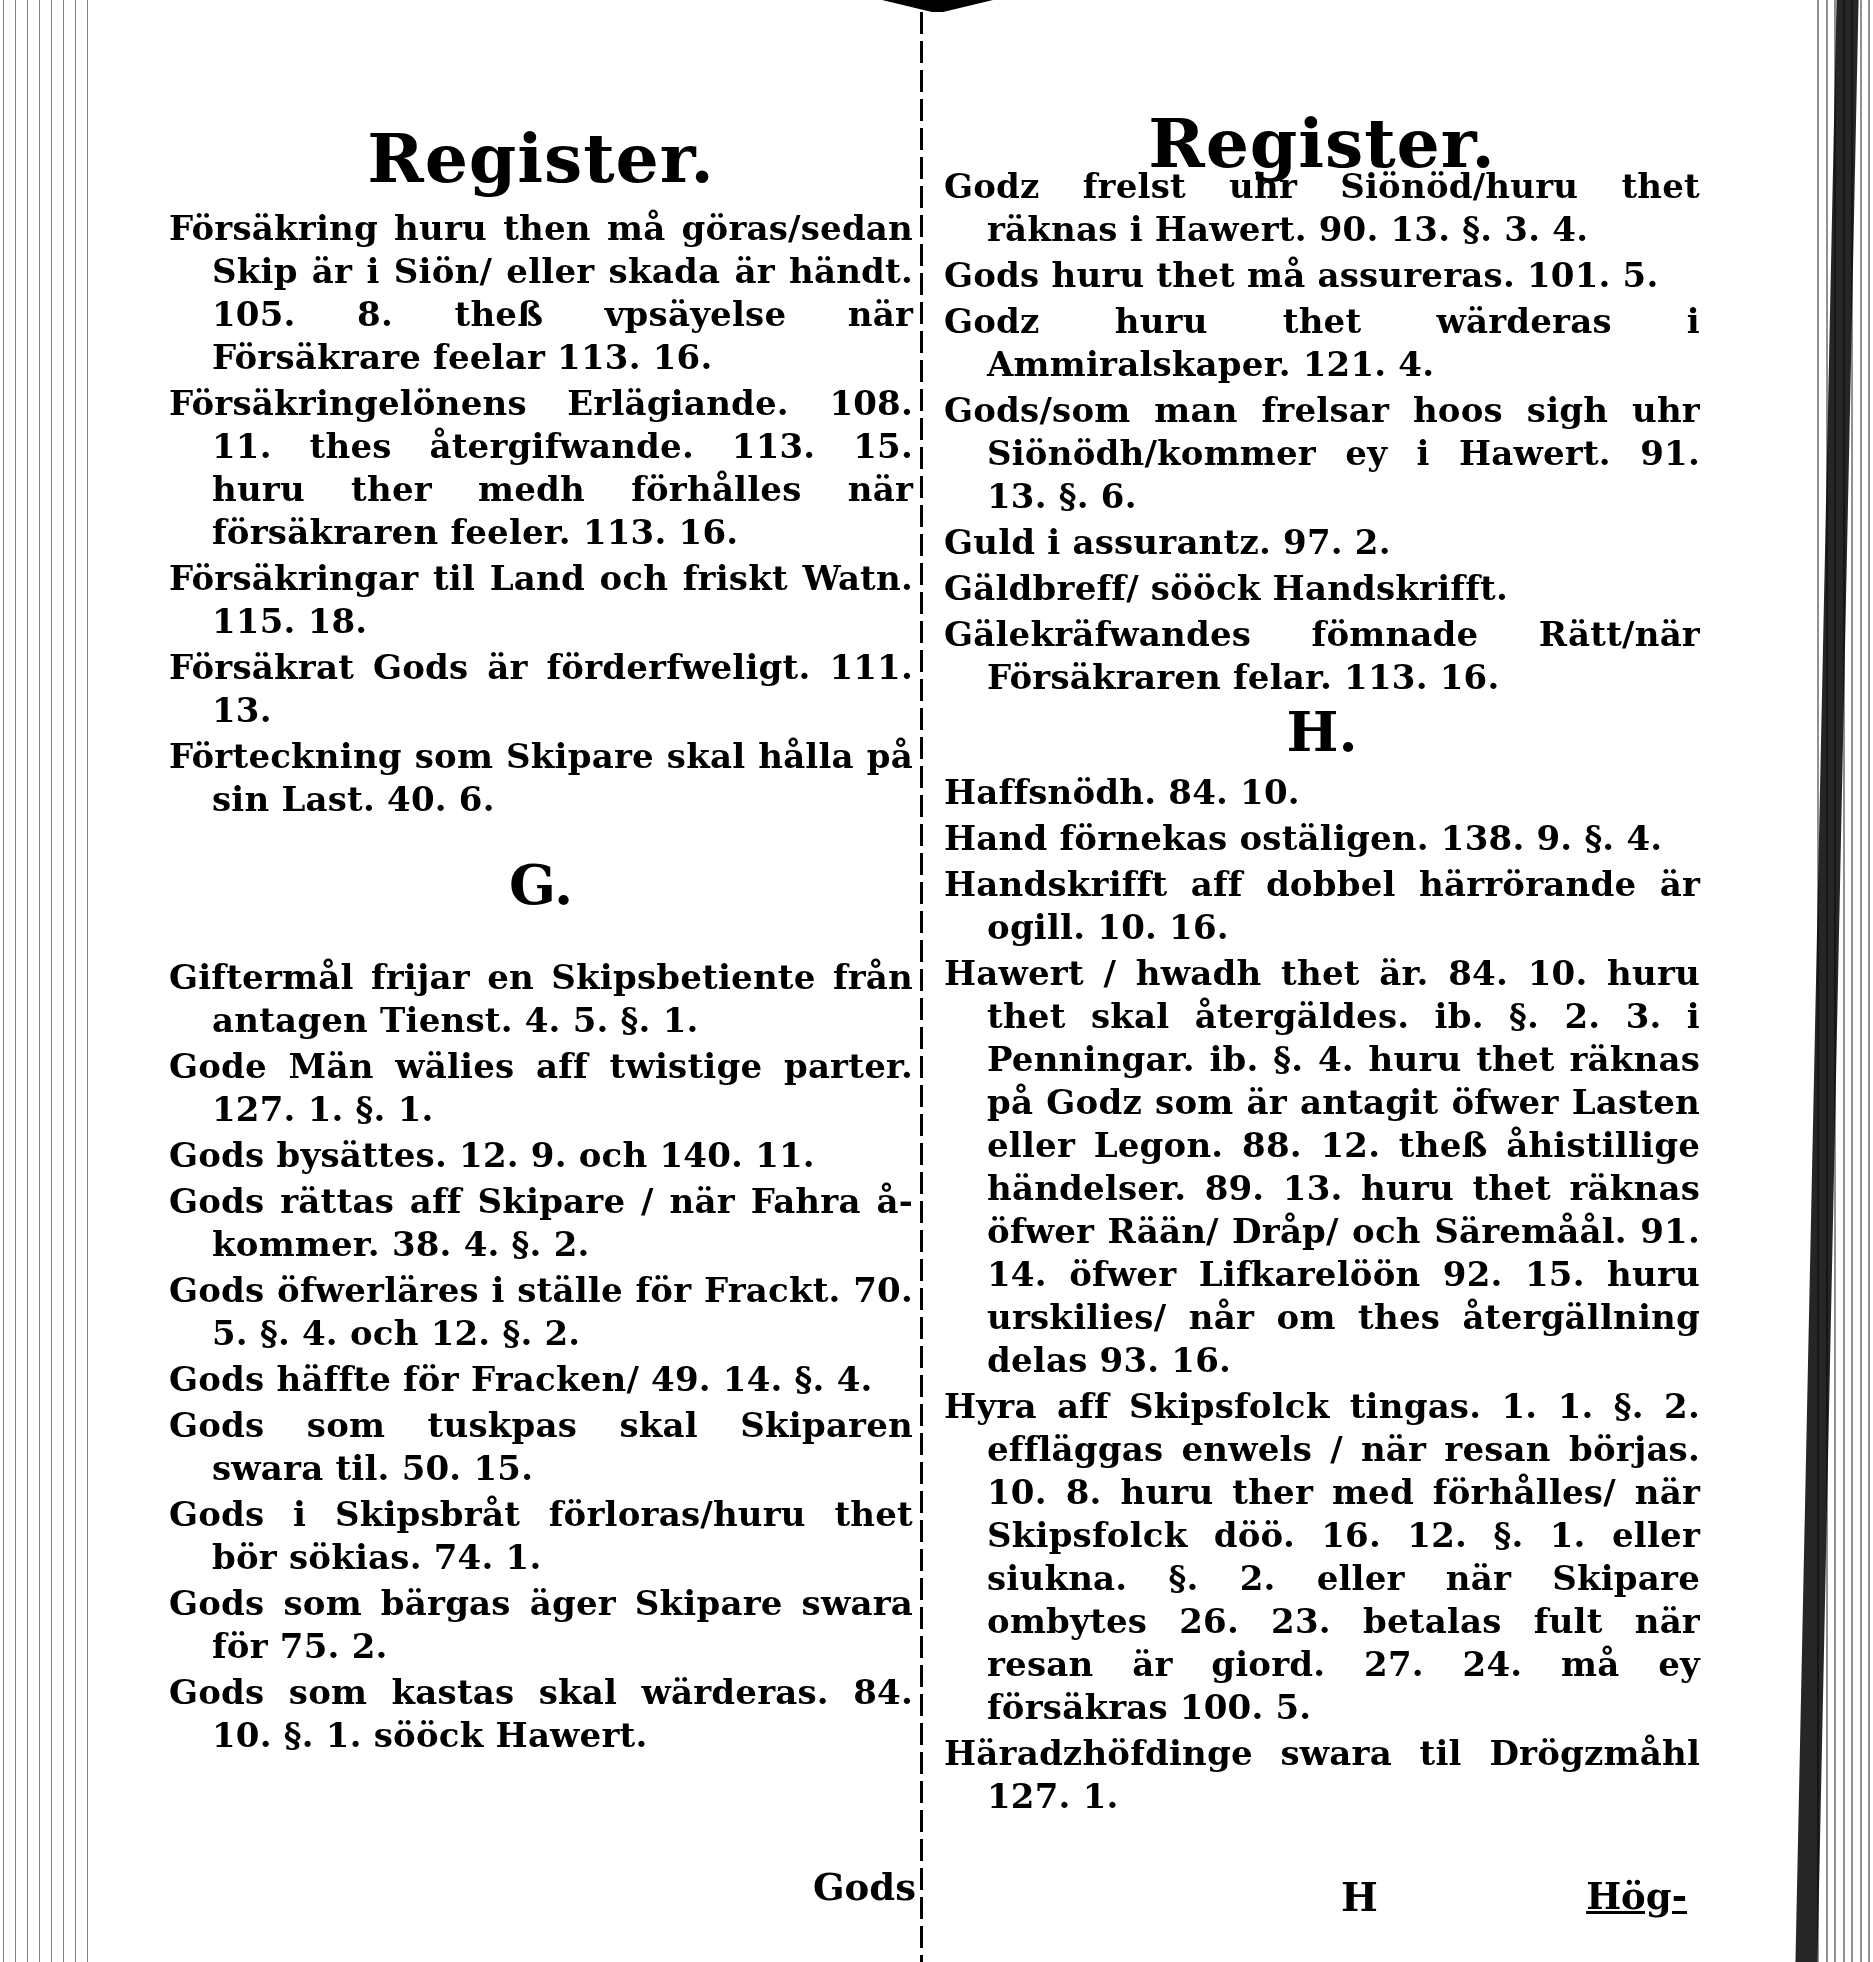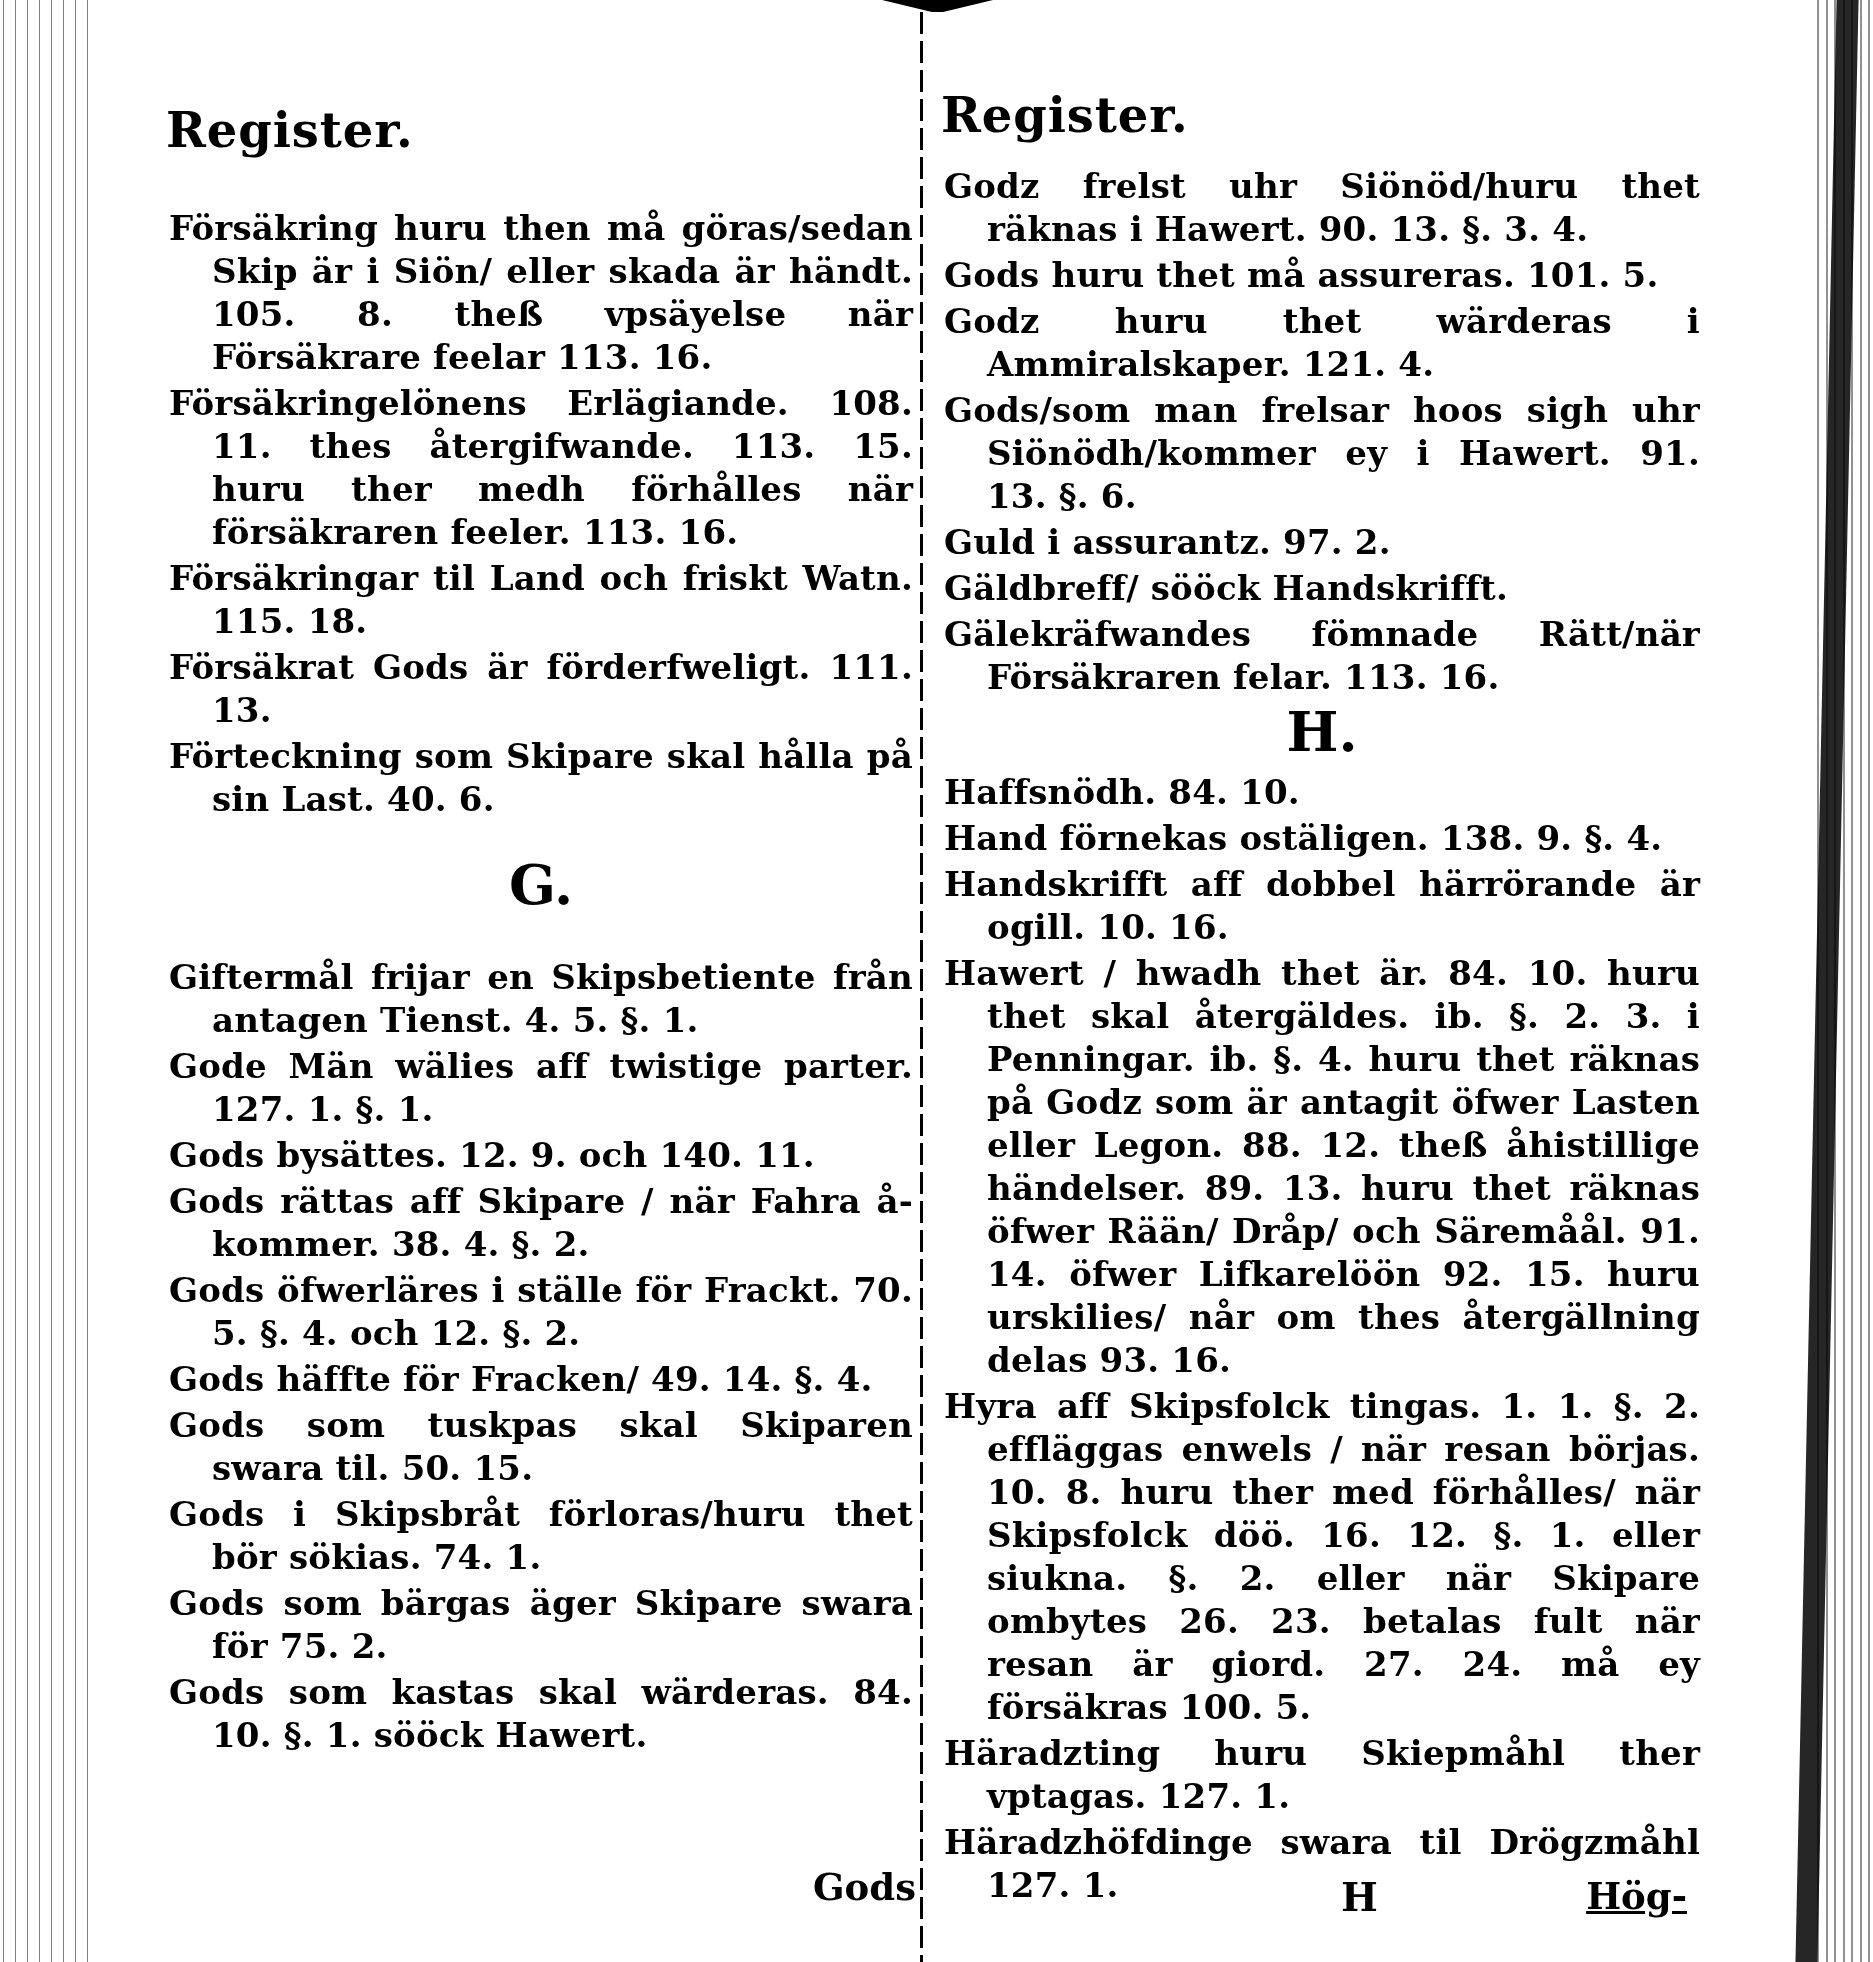--- a/index.html
+++ b/index.html
@@ -63,25 +63,25 @@
     }
     .page {
       position: absolute;
       top: 0;
       height: 1963px;
     }
     .page-left { left: 166px; width: 750px; }
     .page-right { left: 941px; width: 762px; }
 
     .running-head {
-      text-align: left;
+      text-align: center;
       font-weight: bold;
-      font-size: 48px;
+      font-size: 68px;
       letter-spacing: 0.9px;
-      margin: 0;
+      margin: 16px;
       position: absolute;
       left: 0; right: 0;
     }
     .page-left .running-head { top: 102px; }
     .page-right .running-head { top: 87px; }
 
     .entries {
       position: absolute;
       left: 0; right: 0;
     }
@@ -167,19 +167,18 @@
     <p class="entry">Gäldbreff/ sööck Handskrifft.</p>
     <p class="entry">Gälekräfwandes fömnade Rätt/när Försäkraren felar. 113. 16.</p>
 
     <div class="section-letter">H.</div>
 
     <p class="entry">Haffsnödh. 84. 10.</p>
     <p class="entry">Hand förnekas ostäligen. 138. 9. §. 4.</p>
     <p class="entry">Handskrifft aff dobbel härrörande är ogill. 10. 16.</p>
     <p class="entry">Hawert / hwadh thet är. 84. 10. huru thet skal återgäldes. ib. §. 2. 3. i Penningar. ib. §. 4. huru thet räknas på Godz som är antagit öfwer Lasten eller Legon. 88. 12. theß åhistillige händelser. 89. 13. huru thet räknas öfwer Rään/ Dråp/ och Säremåål. 91. 14. öfwer Lifkarelöön 92. 15. huru urskilies/ når om thes återgällning delas 93. 16.</p>
     <p class="entry">Hyra aff Skipsfolck tingas. 1. 1. §. 2. effläggas enwels / när resan börjas. 10. 8. huru ther med förhålles/ när Skipsfolck döö. 16. 12. §. 1. eller siukna. §. 2. eller när Skipare ombytes 26. 23. betalas fult när resan är giord. 27. 24. må ey försäkras 100. 5.</p>
-    <p class="entry">Häradzting huru Skiepmåhl ther vptagas. 127. 1.</p>
     <p class="entry">Häradzhöfdinge swara til Drögzmåhl 127. 1.</p>
   </div>
   <div class="signature">H</div>
   <div class="catchword">Hög-</div>
 </div>
 
 
 </body></html>

